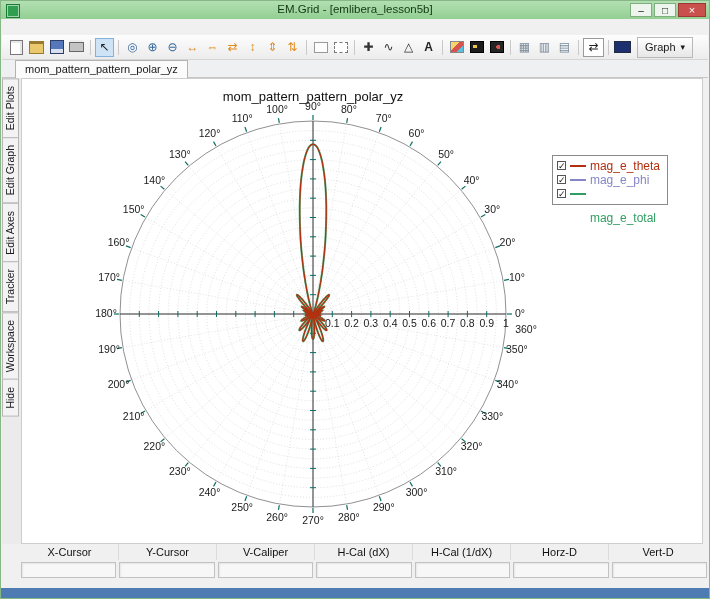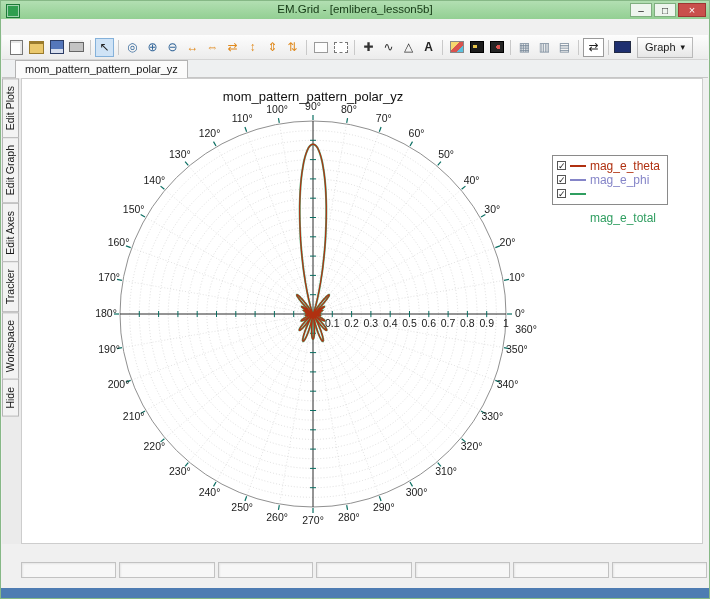--- a/index.html
+++ b/index.html
@@ -359,20 +359,29 @@
           <span class="lg-label" style="color: rgb(133, 133, 200);">mag_e_phi</span>
         </div>
         <div class="lg-row">
           <span class="lg-check">✓</span>
           <span class="lg-line" style="border-top-color: rgb(47, 158, 96);"></span>
           <span class="lg-label" style="color: rgb(47, 158, 96); margin-top: 48px;">mag_e_total</span>
         </div>
       </div>
   </div>
 
+  <div class="status-labels">
+      <div class="sc-label">X-Cursor</div>
+      <div class="sc-label">Y-Cursor</div>
+      <div class="sc-label">V-Caliper</div>
+      <div class="sc-label">H-Cal (dX)</div>
+      <div class="sc-label">H-Cal (1/dX)</div>
+      <div class="sc-label">Horz-D</div>
+      <div class="sc-label">Vert-D</div>
+    </div>
   <div class="status-cells">
       <div class="sc-cell"></div>
       <div class="sc-cell"></div>
       <div class="sc-cell"></div>
       <div class="sc-cell"></div>
       <div class="sc-cell"></div>
       <div class="sc-cell"></div>
       <div class="sc-cell"></div>
     </div>
 

